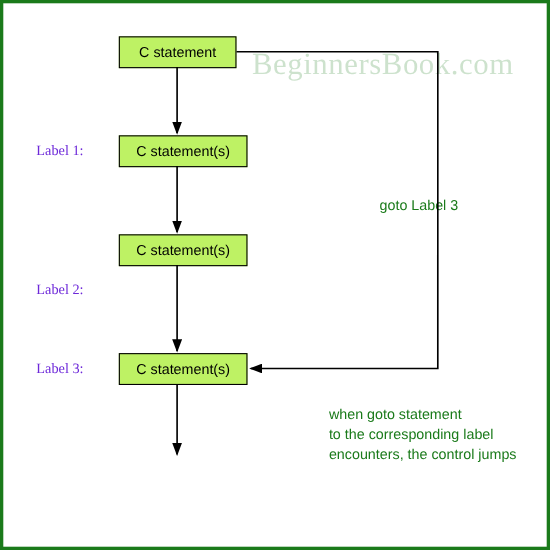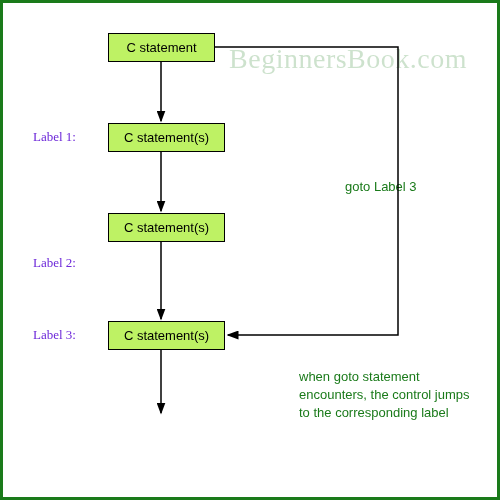--- a/index.html
+++ b/index.html
@@ -86,22 +86,22 @@
 
 
   <div class="label" style="left:30px; top:126px;">Label 1:</div>
   <div class="label" style="left:30px; top:216px;margin-top:36px;">Label 2:</div>
   <div class="label" style="left:30px; top:324px;">Label 3:</div>
 
   <div class="goto-label" style="left:310px; top:176px;margin-left:32px;">goto Label 3</div>
 
   <div class="description" style="left:285px; top:365px; width:200px;margin-left:11px;">
     <div>when goto statement</div>
+    <div>to the corresponding label</div>
     <div>encounters, the control jumps</div>
-    <div>to the corresponding label</div>
   </div>
 
   <svg>
     <defs>
       <marker id="arrowhead" markerWidth="8" markerHeight="6" refX="7" refY="3" orient="auto">
         <polygon points="0 0, 8 3, 0 6" fill="black"></polygon>
       </marker>
     </defs>
 
     <line x1="158" y1="58" x2="158" y2="118" stroke="black" stroke-width="1.5" marker-end="url(#arrowhead)"></line>

